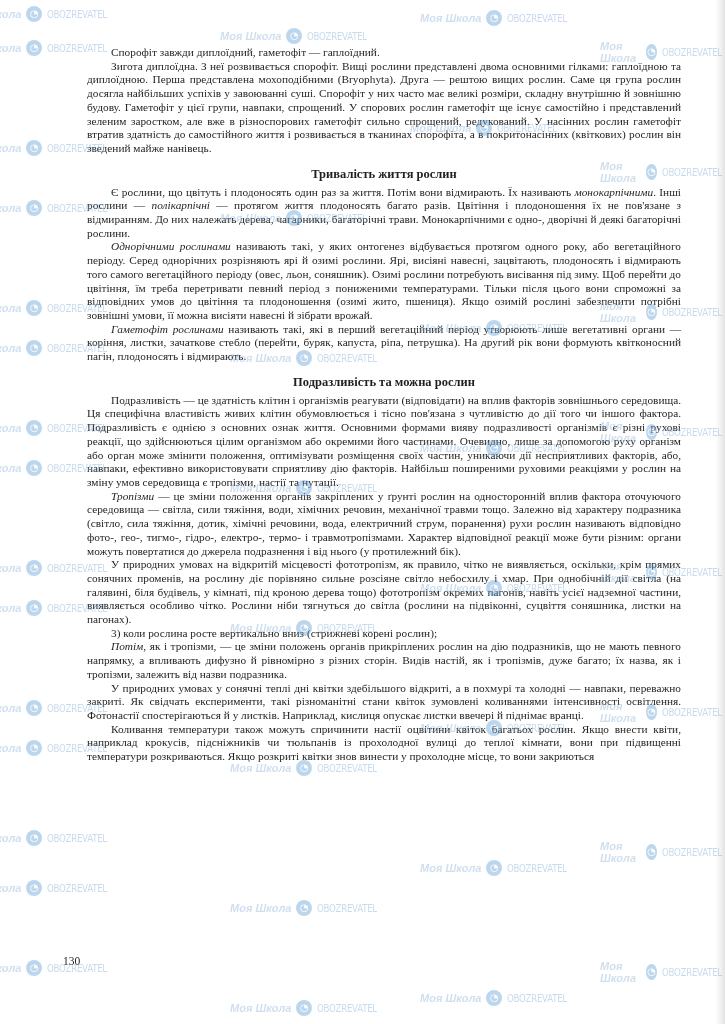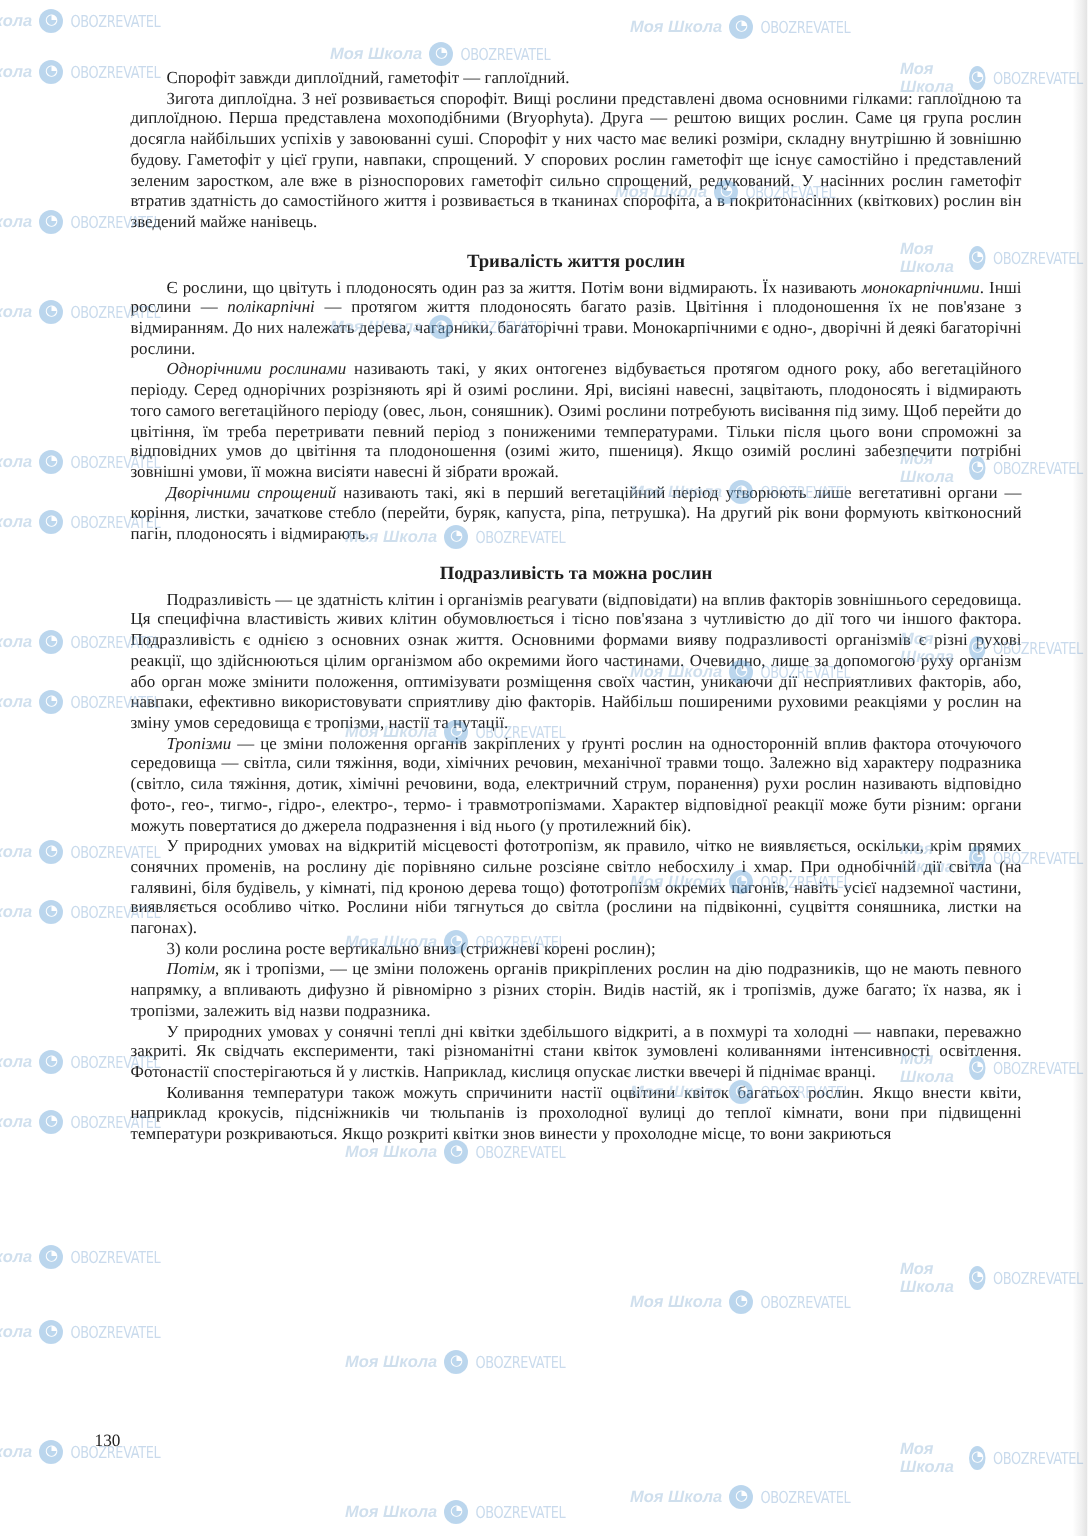--- a/index.html
+++ b/index.html
@@ -248,21 +248,21 @@
   </div>
 
 <div class="page">
   <p>Спорофіт завжди диплоїдний, гаметофіт — гаплоїдний.</p>
   <p>Зигота диплоїдна. З неї розвивається спорофіт. Вищі рослини представлені двома основними гілками: гаплоїдною та диплоїдною. Перша представлена мохоподібними (Bryophyta). Друга — рештою вищих рослин. Саме ця група рослин досягла найбільших успіхів у завоюванні суші. Спорофіт у них часто має великі розміри, складну внутрішню й зовнішню будову. Гаметофіт у цієї групи, навпаки, спрощений. У спорових рослин гаметофіт ще існує самостійно і представлений зеленим заростком, але вже в різноспорових гаметофіт сильно спрощений, редукований. У насінних рослин гаметофіт втратив здатність до самостійного життя і розвивається в тканинах спорофіта, а в покритонасінних (квіткових) рослин він зведений майже нанівець.</p>
 
   <h2>Тривалість життя рослин</h2>
 
   <p><span>Є рослини, що цвітуть і плодоносять один раз за життя. Потім вони відмирають. Їх називають </span><i>монокарпічними</i><span>. Інші рослини — </span><i>полікарпічні</i><span> — протягом життя плодоносять багато разів. Цвітіння і плодоношення їх не пов'язане з відмиранням. До них належать дерева, чагарники, багаторічні трави. Монокарпічними є одно-, дворічні й деякі багаторічні рослини.</span></p>
   <p><i>Однорічними рослинами</i><span> називають такі, у яких онтогенез відбувається протягом одного року, або вегетаційного періоду. Серед однорічних розрізняють ярі й озимі рослини. Ярі, висіяні навесні, зацвітають, плодоносять і відмирають того самого вегетаційного періоду (овес, льон, соняшник). Озимі рослини потребують висівання під зиму. Щоб перейти до цвітіння, їм треба перетривати певний період з пониженими температурами. Тільки після цього вони спроможні за відповідних умов до цвітіння та плодоношення (озимі жито, пшениця). Якщо озимій рослині забезпечити потрібні зовнішні умови, її можна висіяти навесні й зібрати врожай.</span></p>
-  <p><i>Дворічними спрощений</i><span> називають такі, які в перший вегетаційний період утворюють лише вегетативні органи — коріння, листки, зачаткове стебло (перейти, буряк, капуста, ріпа, петрушка). На другий рік вони формують квітконосний пагін, плодоносять і відмирають.</span></p>
+  <p><i>Гаметофіт рослинами</i><span> називають такі, які в перший вегетаційний період утворюють лише вегетативні органи — коріння, листки, зачаткове стебло (перейти, буряк, капуста, ріпа, петрушка). На другий рік вони формують квітконосний пагін, плодоносять і відмирають.</span></p>
 
   <h2>Подразливість та можна рослин</h2>
 
   <p>Подразливість — це здатність клітин і організмів реагувати (відповідати) на вплив факторів зовнішнього середовища. Ця специфічна властивість живих клітин обумовлюється і тісно пов'язана з чутливістю до дії того чи іншого фактора. Подразливість є однією з основних ознак життя. Основними формами вияву подразливості організмів є різні рухові реакції, що здійснюються цілим організмом або окремими його частинами. Очевидно, лише за допомогою руху організм або орган може змінити положення, оптимізувати розміщення своїх частин, уникаючи дії несприятливих факторів, або, навпаки, ефективно використовувати сприятливу дію факторів. Найбільш поширеними руховими реакціями у рослин на зміну умов середовища є тропізми, настії та нутації.</p>
   <p><i>Тропізми</i><span> — це зміни положення органів закріплених у ґрунті рослин на односторонній вплив фактора оточуючого середовища — світла, сили тяжіння, води, хімічних речовин, механічної травми тощо. Залежно від характеру подразника (світло, сила тяжіння, дотик, хімічні речовини, вода, електричний струм, поранення) рухи рослин називають відповідно фото-, гео-, тигмо-, гідро-, електро-, термо- і травмотропізмами. Характер відповідної реакції може бути різним: органи можуть повертатися до джерела подразнення і від нього (у протилежний бік).</span></p>
   <p>У природних умовах на відкритій місцевості фототропізм, як правило, чітко не виявляється, оскільки, крім прямих сонячних променів, на рослину діє порівняно сильне розсіяне світло небосхилу і хмар. При однобічній дії світла (на галявині, біля будівель, у кімнаті, під кроною дерева тощо) фототропізм окремих пагонів, навіть усієї надземної частини, виявляється особливо чітко. Рослини ніби тягнуться до світла (рослини на підвіконні, суцвіття соняшника, листки на пагонах).</p>
   <p>3) коли рослина росте вертикально вниз (стрижневі корені рослин);</p>
   <p><i>Потім</i><span>, як і тропізми, — це зміни положень органів прикріплених рослин на дію подразників, що не мають певного напрямку, а впливають дифузно й рівномірно з різних сторін. Видів настій, як і тропізмів, дуже багато; їх назва, як і тропізми, залежить від назви подразника.</span></p>
   <p>У природних умовах у сонячні теплі дні квітки здебільшого відкриті, а в похмурі та холодні — навпаки, переважно закриті. Як свідчать експерименти, такі різноманітні стани квіток зумовлені коливаннями інтенсивності освітлення. Фотонастії спостерігаються й у листків. Наприклад, кислиця опускає листки ввечері й піднімає вранці.</p>
   <p>Коливання температури також можуть спричинити настії оцвітини квіток багатьох рослин. Якщо внести квіти, наприклад крокусів, підсніжників чи тюльпанів із прохолодної вулиці до теплої кімнати, вони при підвищенні температури розкриваються. Якщо розкриті квітки знов винести у прохолодне місце, то вони закриються</p>

